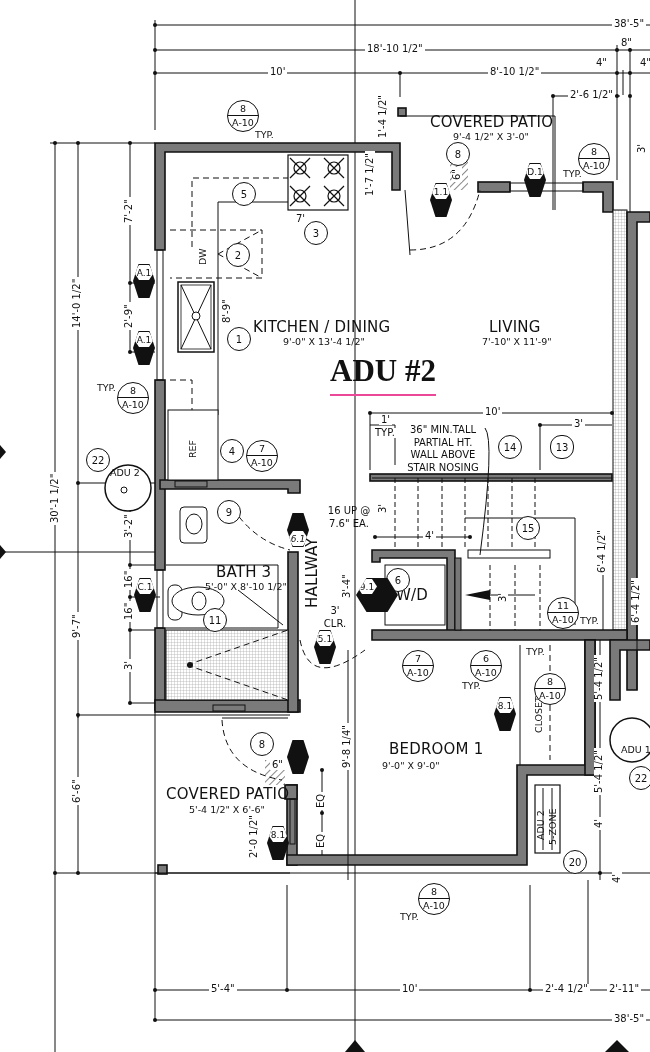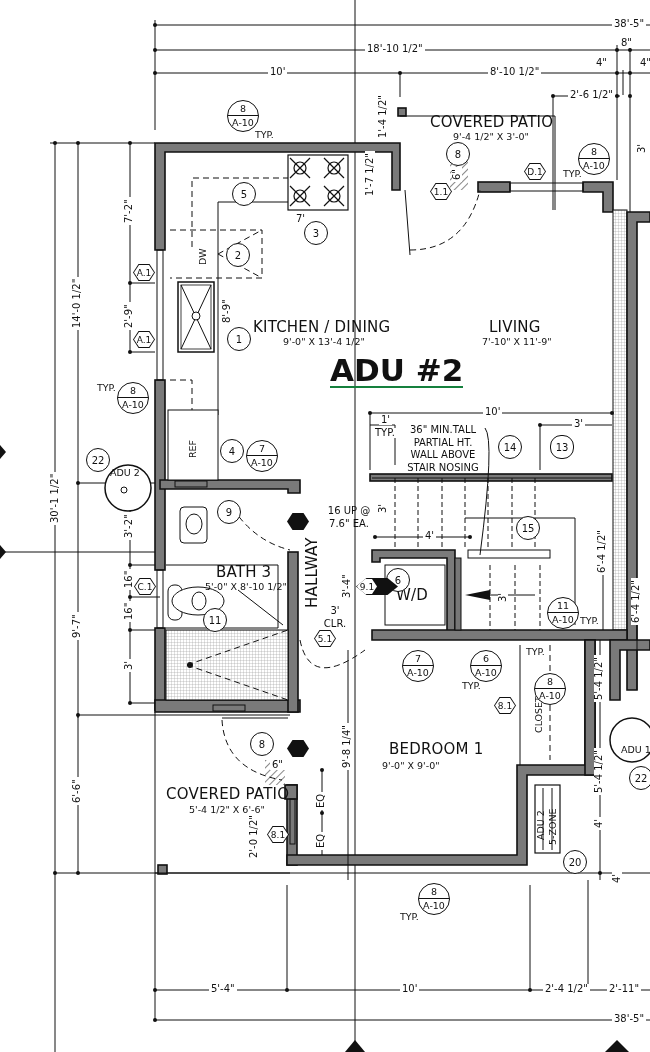--- a/index.html
+++ b/index.html
@@ -8,26 +8,26 @@
   .wall{fill:#7a7a7a;stroke:#111;stroke-width:1.6;}
   .thin{stroke:#111;stroke-width:1;fill:none;}
   .dim{stroke:#111;stroke-width:1;fill:none;}
   .dash{stroke:#111;stroke-width:1;fill:none;stroke-dasharray:6 4;}
   .dot{fill:#111;}
   .lbl{position:absolute;white-space:nowrap;line-height:1;}
   .room{font-size:15px;letter-spacing:0.2px;}
   .rsub{font-size:9.5px;}
   .dimtxt{font-size:10px;background:#fff;padding:0 2px;}
   .vert{transform-origin:left top;transform:rotate(-90deg);}
-  .title{font-size:31px;font-weight:bold;border-bottom:2px solid #15803d;padding-bottom:0;}
+  .title{font-size:31px;font-weight:bold;border-bottom:2px solid #ec4899;padding-bottom:8px;font-family:Liberation Serif, serif;}
   .note{font-size:10px;text-align:center;line-height:1.25;}
   .small{font-size:9.5px;}
   .tag{position:absolute;width:22px;height:22px;border:1px solid #111;border-radius:50%;background:#fff;font-size:10px;display:flex;align-items:center;justify-content:center;}
   .hex{position:absolute;width:20px;height:15px;font-size:9px;display:flex;align-items:center;justify-content:center;background:#fff;clip-path:polygon(25% 0,75% 0,100% 50%,75% 100%,25% 100%,0 50%);}
-  .hexwrap{position:absolute;width:22px;height:17px;background:#111;clip-path:polygon(25% 0,75% 0,100% 50%,75% 100%,25% 100%,0 50%);}
+  .hexwrap{position:absolute;width:22px;height:34px;background:#111;clip-path:polygon(25% 0,75% 0,100% 50%,75% 100%,25% 100%,0 50%);}
   .sec{position:absolute;width:30px;height:30px;border:1px solid #111;border-radius:50%;background:#fff;font-size:9.5px;text-align:center;}
   .sec .n{display:block;height:14px;line-height:15px;border-bottom:1px solid #111;}
   .sec .s{display:block;line-height:13px;}
 </style>
 </head>
 <body>
 
 <svg id="plan" viewBox="0 0 650 1052" xmlns="http://www.w3.org/2000/svg">
   <defs>
     <pattern id="tile" width="3" height="3" patternUnits="userSpaceOnUse">

